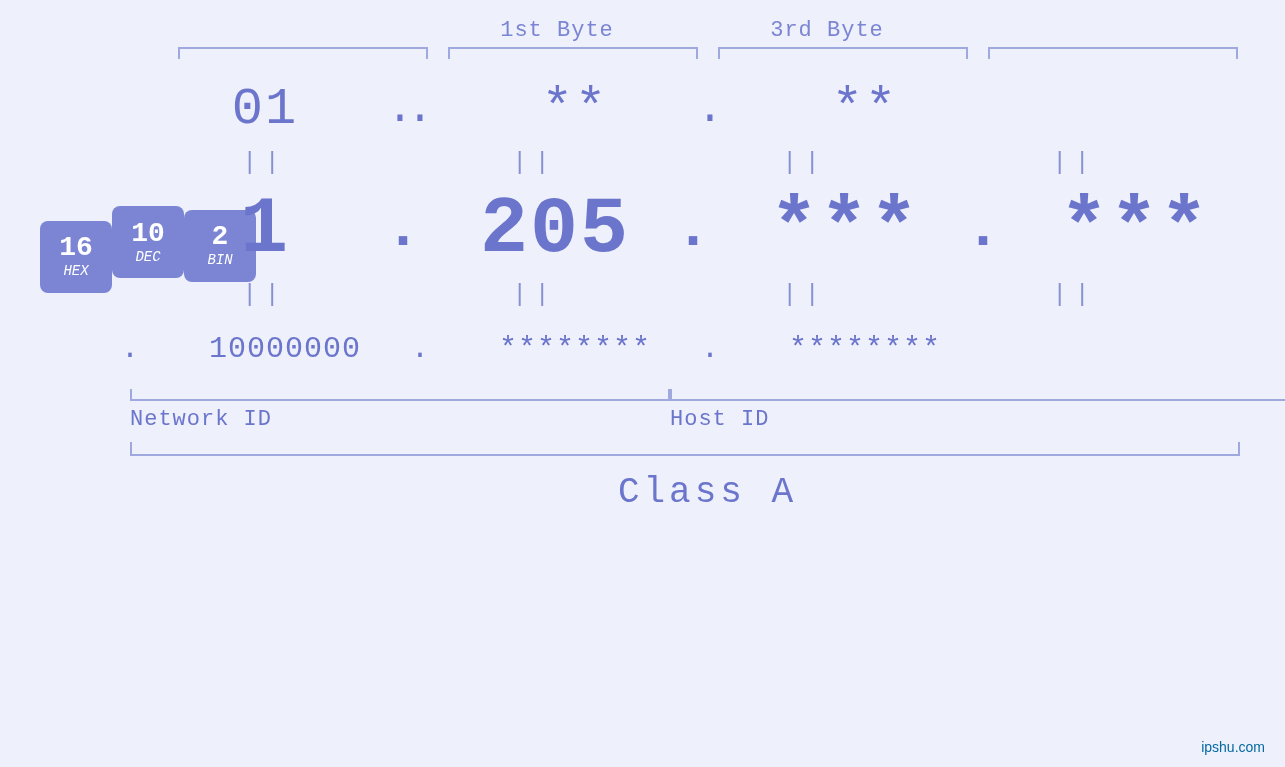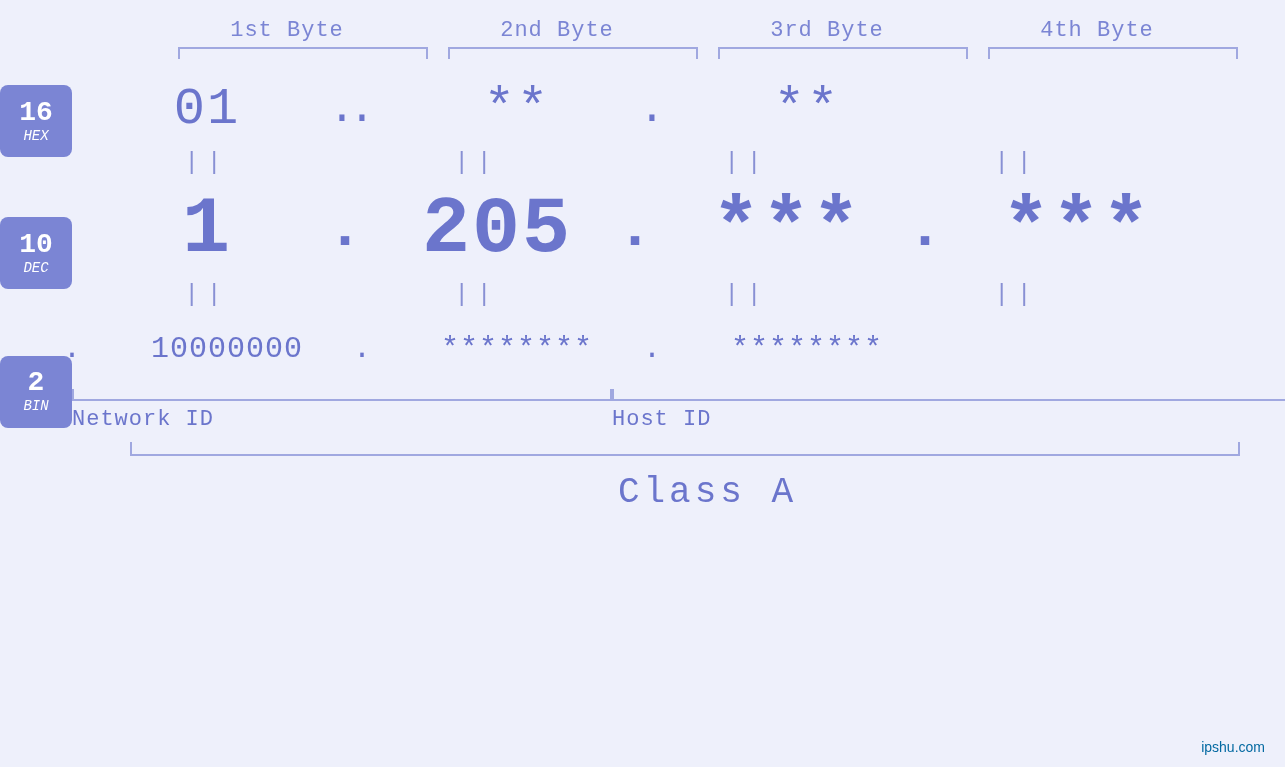--- a/index.html
+++ b/index.html
@@ -61,24 +61,25 @@
       flex: 1;
       border-top: 2px solid #a0a8e0;
       border-left: 2px solid #a0a8e0;
       border-right: 2px solid #a0a8e0;
       margin: 0 10px;
     }
 
     
     .label-column {
       display: flex;
-      flex-direction: column;
+      flex-direction: row;
       justify-content: space-around;
       align-items: center;
       width: 130px;
+      padding-left: 40px;
       gap: 0px;
     }
 
     .base-badge {
       background-color: #7b85d4;
       color: white;
       border-radius: 8px;
       width: 72px;
       height: 72px;
       display: flex;
@@ -253,23 +254,21 @@
     }
 
   </style>
 </head>
 <body>
 
 <div class="container">
 
   <div class="byte-headers">
     <div class="byte-header">1st Byte</div>
-    <div class="byte-header">2nd Byte</div>
     <div class="byte-header">3rd Byte</div>
-    <div class="byte-header">4th Byte</div>
   </div>
 
   <div class="bracket-row">
     <div class="bracket">
       <div class="bracket-line"></div>
     </div>
     <div class="bracket">
       <div class="bracket-line"></div>
     </div>
     <div class="bracket">

